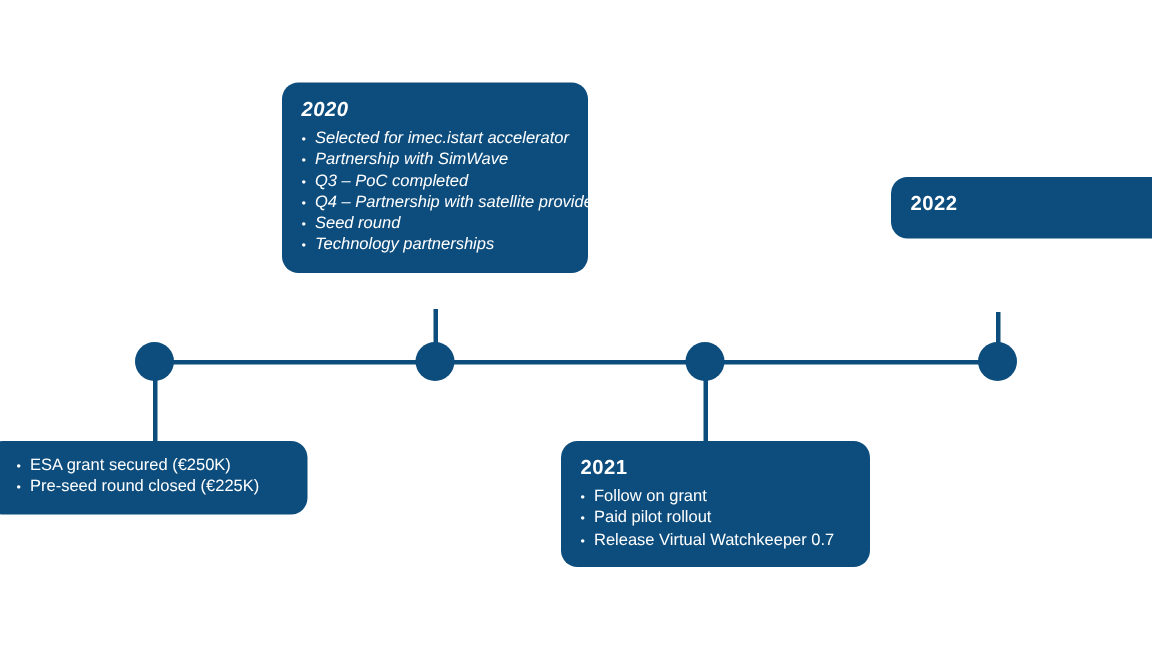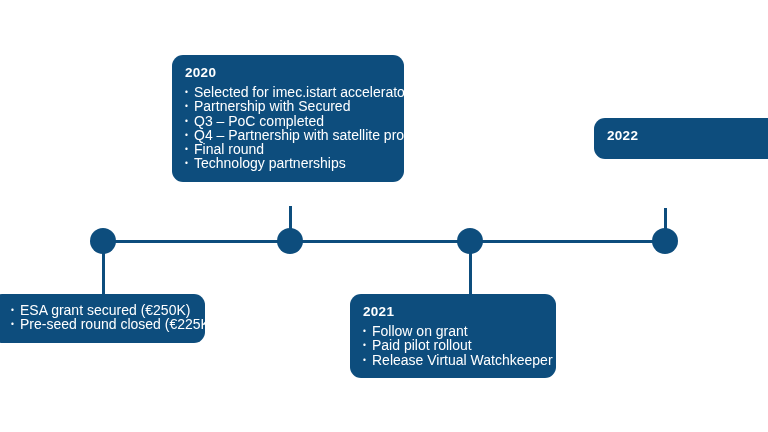--- a/index.html
+++ b/index.html
@@ -58,21 +58,21 @@
     margin-bottom: 4px;
     color: #ffffff;
   }
   .card-list {
     list-style: none;
     margin: 0;
     padding: 0;
   }
   .card-list li {
     position: relative;
-    font-size: 14px;
+    font-size: 11px;
     line-height: 14.3px;
     padding-left: 9px;
     white-space: nowrap;
     color: #ffffff;
   }
   .card-list li::before {
     content: "\2022";
     position: absolute;
     left: 0;
     top: 0;
@@ -91,46 +91,46 @@
   <div class="node" style="left:90px; top:228px;"></div>
   <div class="node" style="left:277px; top:228px;"></div>
   <div class="node" style="left:457px; top:228px;"></div>
   <div class="node" style="left:652px; top:228px;"></div>
 
   <div class="connector" style="left:101.5px; top:241px; height:54px;"></div>
   <div class="connector" style="left:288.5px; top:206px; height:36px;"></div>
   <div class="connector" style="left:468.5px; top:241px; height:54px;"></div>
   <div class="connector" style="left:663.5px; top:208px; height:34px;"></div>
 
-  <div class="card" style="left:172px; top:55px; width:232px;">
+  <div class="card" style="left:188px; top:55px; width:204px;font-style:italic;">
     <div class="card-year">2020</div>
     <ul class="card-list">
       <li>Selected for imec.istart accelerator</li>
-      <li>Partnership with Secured</li>
+      <li>Partnership with SimWave</li>
       <li>Q3 – PoC completed</li>
       <li>Q4 – Partnership with satellite provider</li>
-      <li>Final round</li>
+      <li>Seed round</li>
       <li>Technology partnerships</li>
     </ul>
   </div>
 
   <div class="card" style="left:561px; top:118px; width:220px;margin-left:33px;">
     <div class="card-year">2022</div>
     <ul class="card-list">
     </ul>
   </div>
 
   <div class="card" style="left:-9px; top:294px; width:214px; padding-left:20px;">
     <ul class="card-list">
       <li>ESA grant secured (€250K)</li>
       <li>Pre-seed round closed (€225K)</li>
     </ul>
   </div>
 
-  <div class="card" style="left:350px; top:294px; width:206px;">
+  <div class="card" style="left:374px; top:294px; width:206px;">
     <div class="card-year">2021</div>
     <ul class="card-list">
       <li>Follow on grant</li>
       <li>Paid pilot rollout</li>
       <li>Release Virtual Watchkeeper 0.7</li>
     </ul>
   </div>
 
 </div>
 

